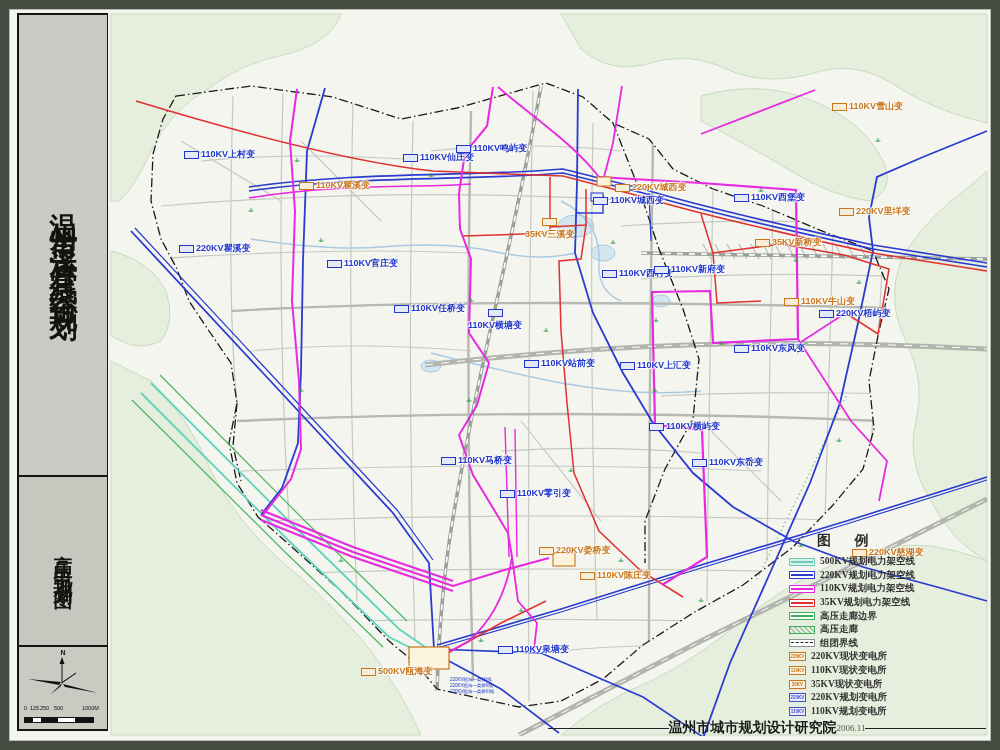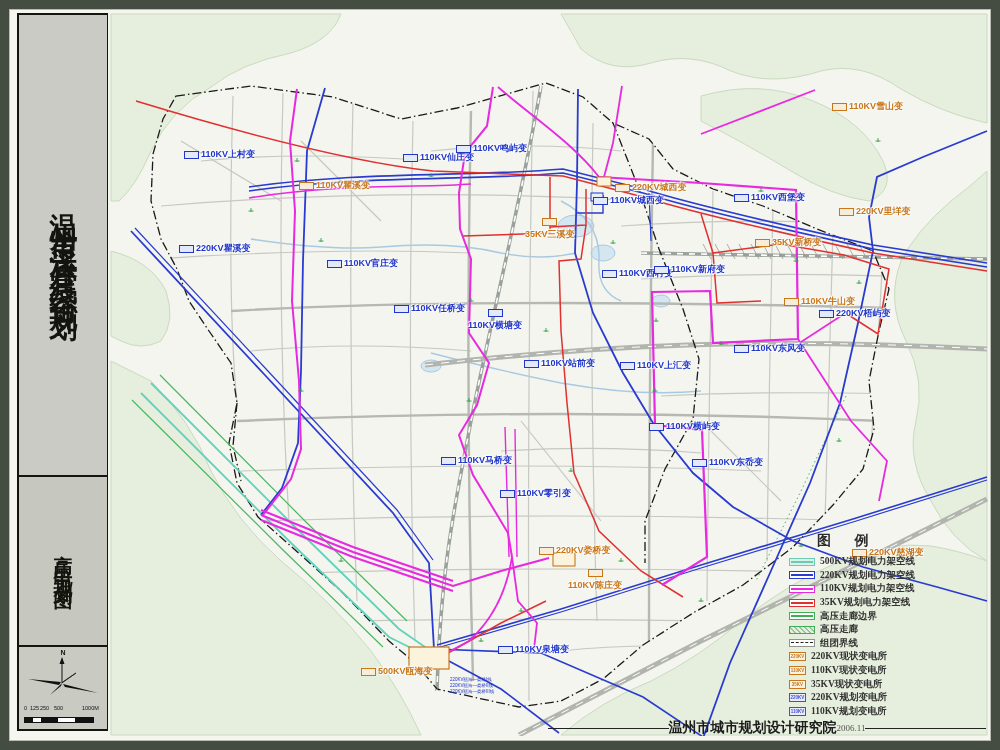--- a/index.html
+++ b/index.html
@@ -391,21 +391,21 @@
           <span class="st-text">110KV东岙变</span>
         </div>
         <div class="station-row planned" style="left: 392px; top: 475px;">
           <span class="st-box"></span>
           <span class="st-text">110KV零引变</span>
         </div>
         <div class="station-row existing" style="left: 431px; top: 532px;">
           <span class="st-box"></span>
           <span class="st-text">220KV娄桥变</span>
         </div>
-        <div class="station-row existing" style="left: 460px; top: 557px; flex-direction: column;">
+        <div class="station-row existing" style="left: 472px; top: 557px;">
           <span class="st-box"></span>
           <span class="st-text">110KV陈庄变</span>
         </div>
         <div class="station-row planned" style="left: 390px; top: 631px;">
           <span class="st-box"></span>
           <span class="st-text">110KV泉塘变</span>
         </div>
         <div class="station-row existing" style="left: 253px; top: 653px;">
           <span class="st-box"></span>
           <span class="st-text">500KV瓯海变</span>

